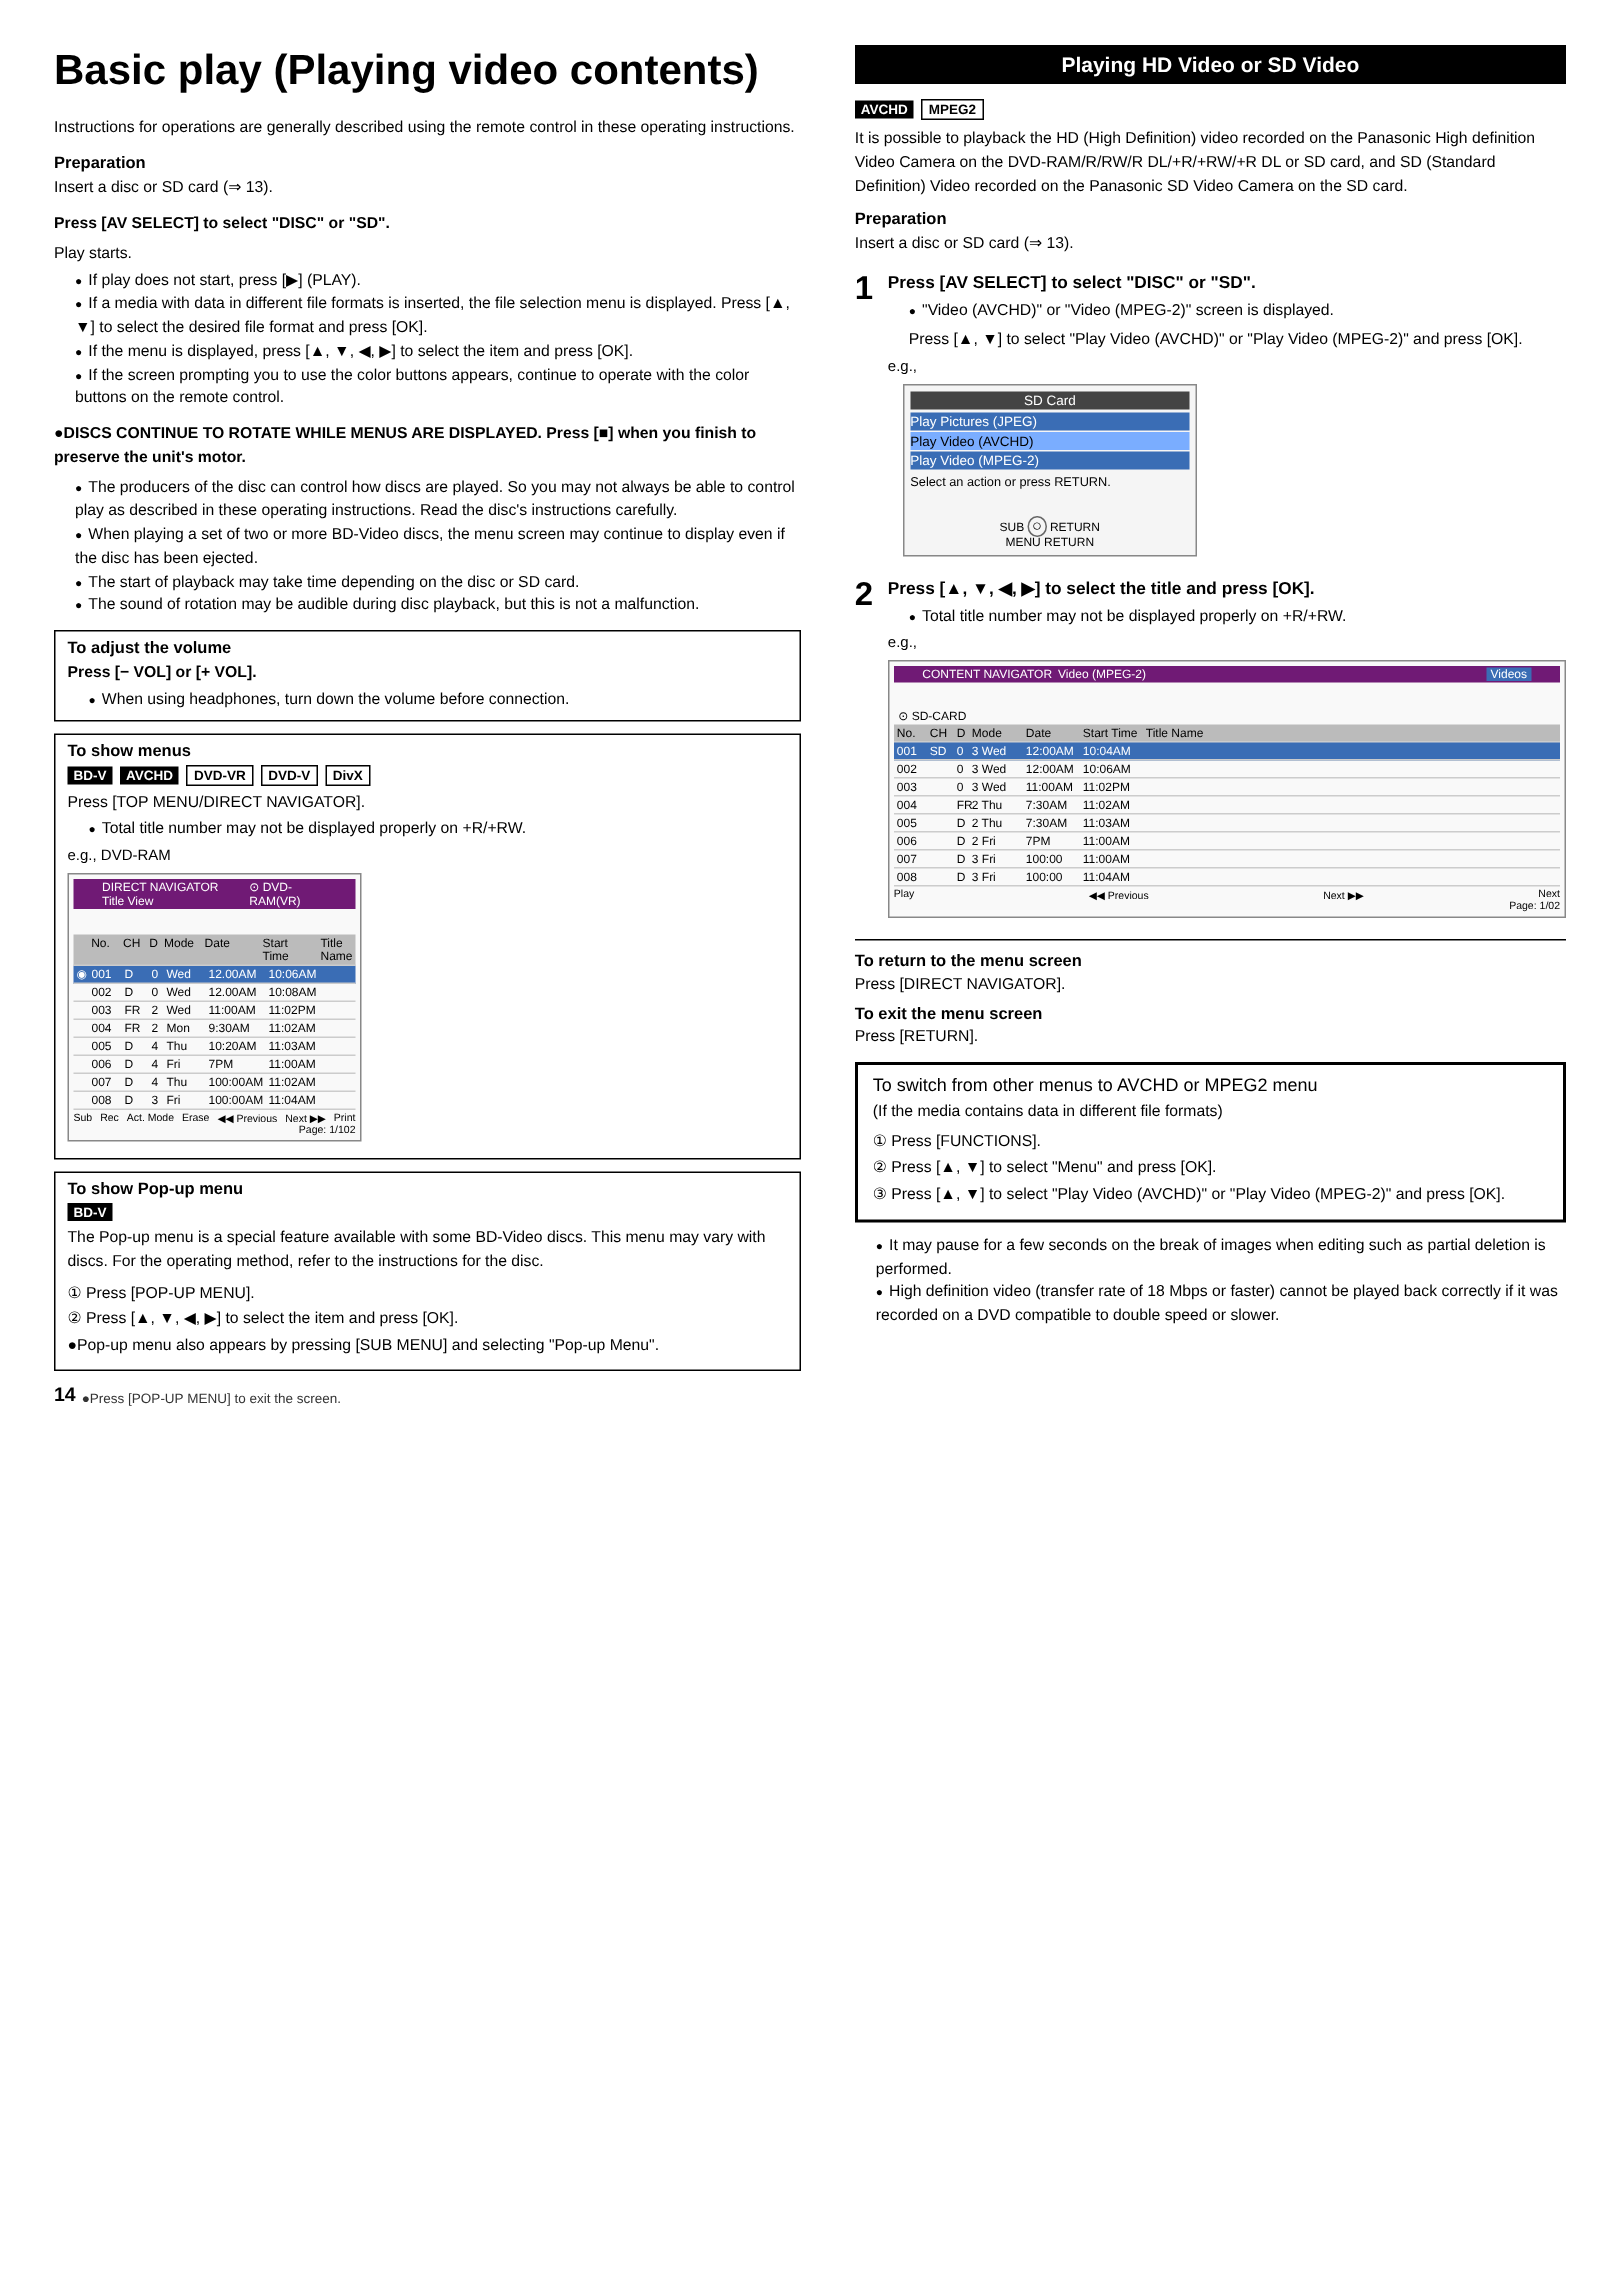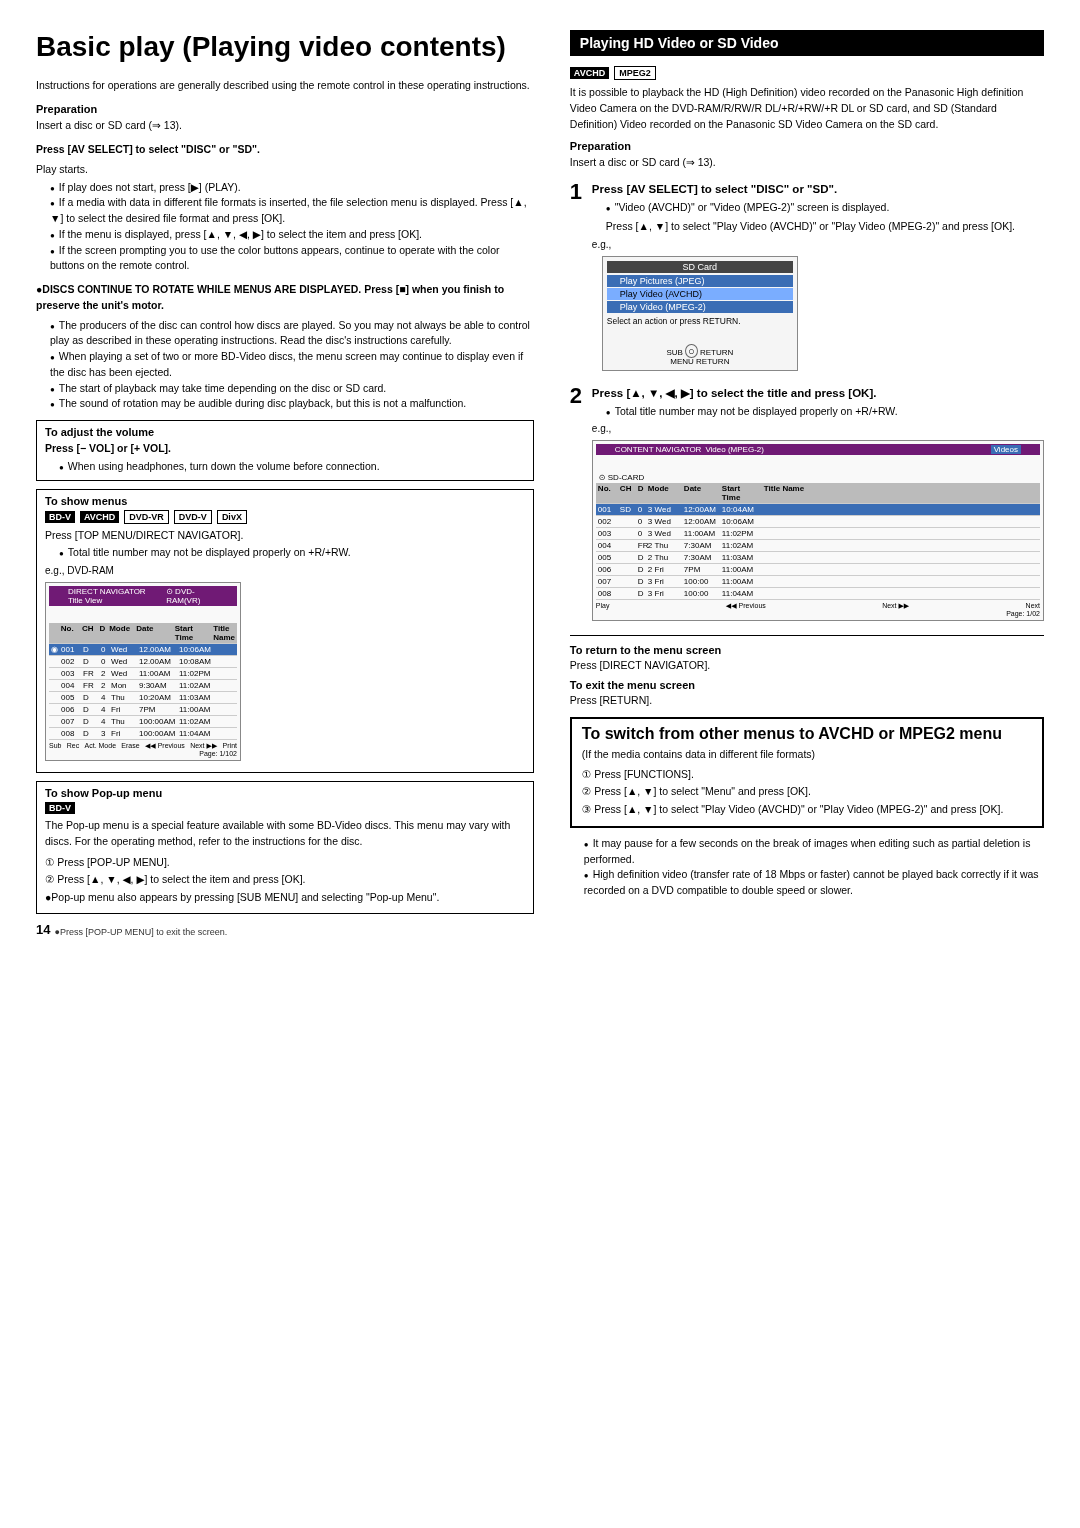--- a/index.html
+++ b/index.html
@@ -88,20 +88,21 @@
       padding: 1px 4px;
       margin-right: 2px;
     }
     .right-section-header {
       background: #000;
       color: #fff;
       font-size: 14px;
       font-weight: bold;
       padding: 5px 10px;
       margin-bottom: 10px;
+      text-align: center;
     }
     .numbered-step {
       display: flex;
       gap: 6px;
       margin-bottom: 8px;
     }
     .step-num {
       font-size: 22px;
       font-weight: bold;
       line-height: 1;
@@ -128,21 +129,21 @@
       background: #444;
       color: #fff;
       text-align: center;
       font-size: 9px;
       padding: 1px 4px;
       margin-bottom: 2px;
     }
     .mini-screen-row {
       background: #3a6db5;
       color: #fff;
-      padding: 1px 13px;
+      padding: 1px 0;
       font-size: 9px;
       margin-bottom: 1px;
     }
     .mini-screen-row.selected {
       background: #7aadff;
       color: #000;
     }
     .mini-screen-note {
       font-size: 8.5px;
       color: #000;
@@ -170,22 +171,22 @@
       font-weight: bold;
       font-size: 11px;
       margin-bottom: 2px;
     }
     .highlight-box {
       border: 2px solid #000;
       padding: 6px 10px;
       margin: 8px 0;
     }
     .highlight-box-title {
-      font-weight: bold;
-      font-size: 16px;
+      font-weight: normal;
+      font-size: 12px;
       margin-bottom: 4px;
     }
     .footnote-row {
       display: flex;
       align-items: flex-end;
       margin-top: 8px;
     }
     .page-num {
       font-weight: bold;
       font-size: 13px;
@@ -208,21 +209,21 @@
       background: #701a75;
       color: #fff;
       font-size: 8px;
       padding: 1px 19px;
       margin-bottom: 17px;
       gap: 4px;
     }
     .mini-dvd-header span { font-size: 8px; }
     .mini-dvd-body { font-size: 8px; }
     .mini-dvd-row { display: flex; border-bottom: 1px solid #ccc; padding: 1px 0; }
-    .mini-dvd-row.hdr { background: #bbb; font-weight: bold; }
+    .mini-dvd-row.hdr { background: #bbb; font-weight: normal; }
     .mini-dvd-row.sel { background: #3a6db5; color: #fff; }
     .mini-dvd-cell { padding: 0 2px; }
     .mini-dvd-footer { display: flex; justify-content: space-between; font-size: 7px; margin-top: 2px; }
     .sub-menu-icons { text-align: center; font-size: 8px; margin-top: 17px; }
   </style>
 </head>
 <body>
 
 <div class="page-layout">
 

